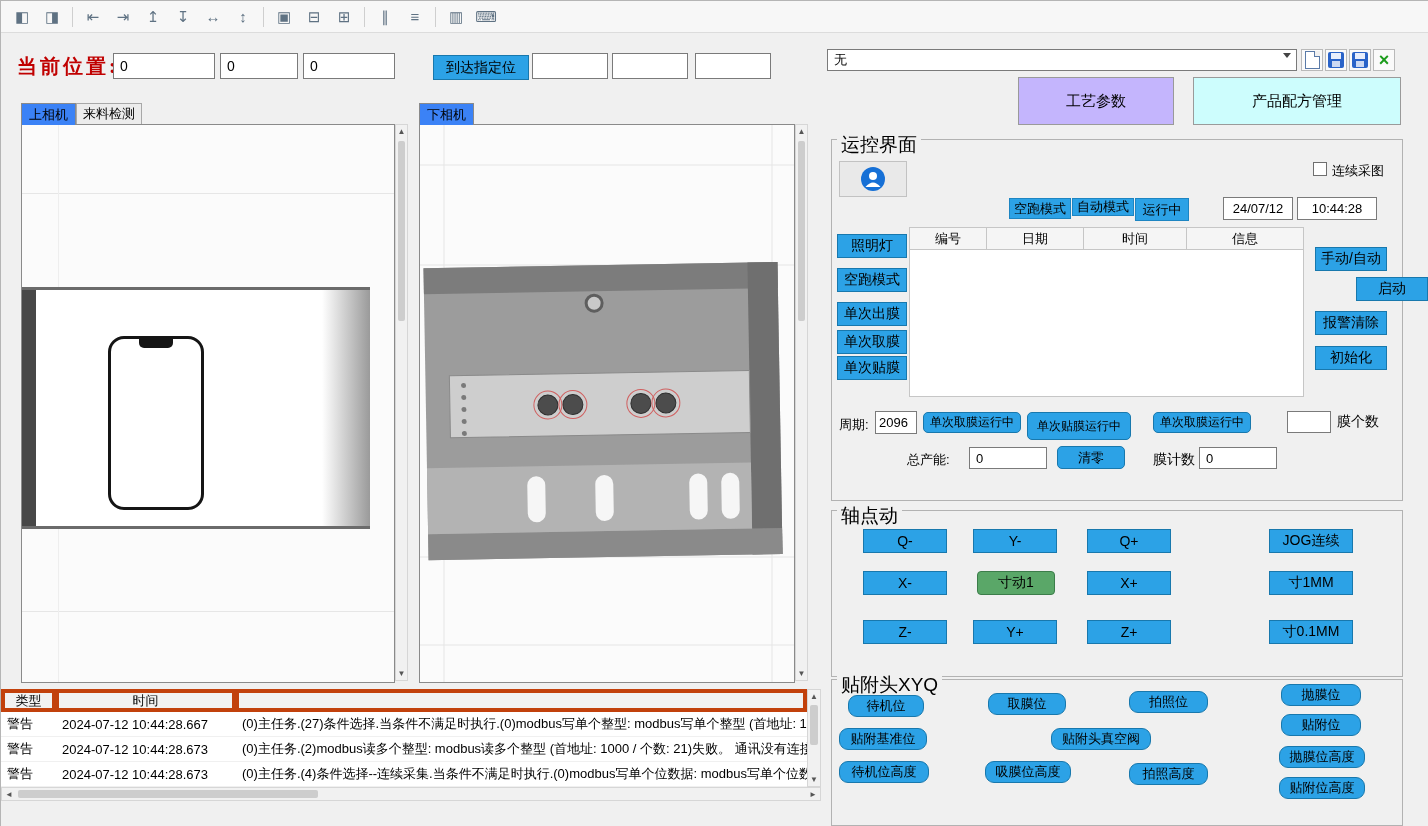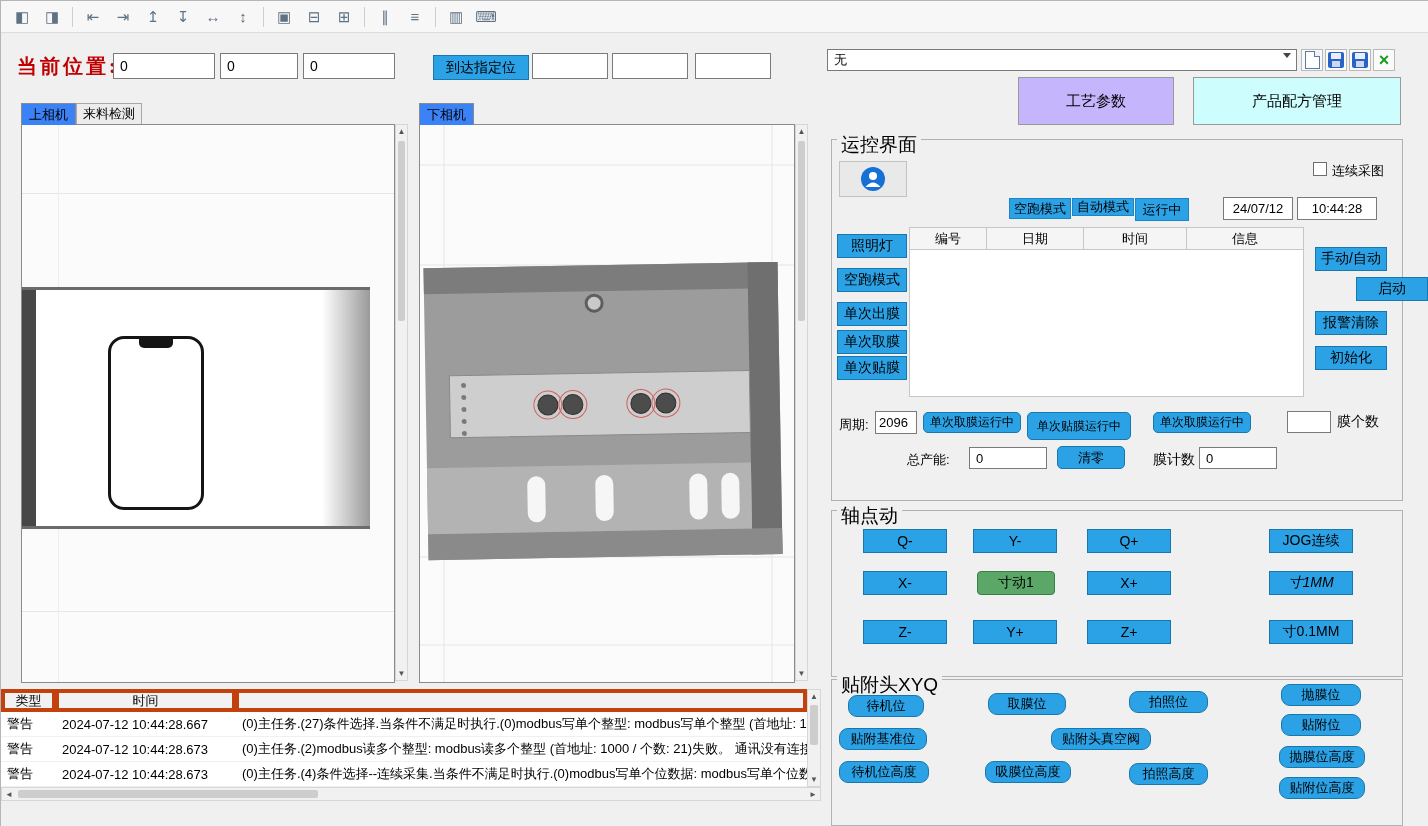--- a/index.html
+++ b/index.html
@@ -260,21 +260,21 @@
   <div class="gb-title" style="left:836px;top:502px;">轴点动</div>
 
   <div class="btn pill" style="left:862px;top:528px;width:84px;height:24px;">Q-</div>
   <div class="btn pill" style="left:972px;top:528px;width:84px;height:24px;">Y-</div>
   <div class="btn pill" style="left:1086px;top:528px;width:84px;height:24px;">Q+</div>
   <div class="btn pill" style="left:1268px;top:528px;width:84px;height:24px;">JOG连续</div>
 
   <div class="btn pill" style="left:862px;top:570px;width:84px;height:24px;">X-</div>
   <div class="btn green" style="left:976px;top:570px;width:78px;height:24px;position:absolute;display:flex;align-items:center;justify-content:center;">寸动1</div>
   <div class="btn pill" style="left:1086px;top:570px;width:84px;height:24px;">X+</div>
-  <div class="btn pill" style="left:1268px;top:570px;width:84px;height:24px;font-style:italic;">寸1MM</div>
+  <div class="btn pill" style="left:1268px;top:570px;width:84px;height:24px;">寸1MM</div>
 
   <div class="btn pill" style="left:862px;top:619px;width:84px;height:24px;">Z-</div>
   <div class="btn pill" style="left:972px;top:619px;width:84px;height:24px;">Y+</div>
   <div class="btn pill" style="left:1086px;top:619px;width:84px;height:24px;">Z+</div>
   <div class="btn pill" style="left:1268px;top:619px;width:84px;height:24px;">寸0.1MM</div>
 
   <div class="gb" style="left:830px;top:678px;width:572px;height:147px;"></div>
   <div class="gb-title" style="left:836px;top:671px;">贴附头XYQ</div>
 
   <div class="btn" style="left:847px;top:694px;width:76px;height:22px;">待机位</div>

